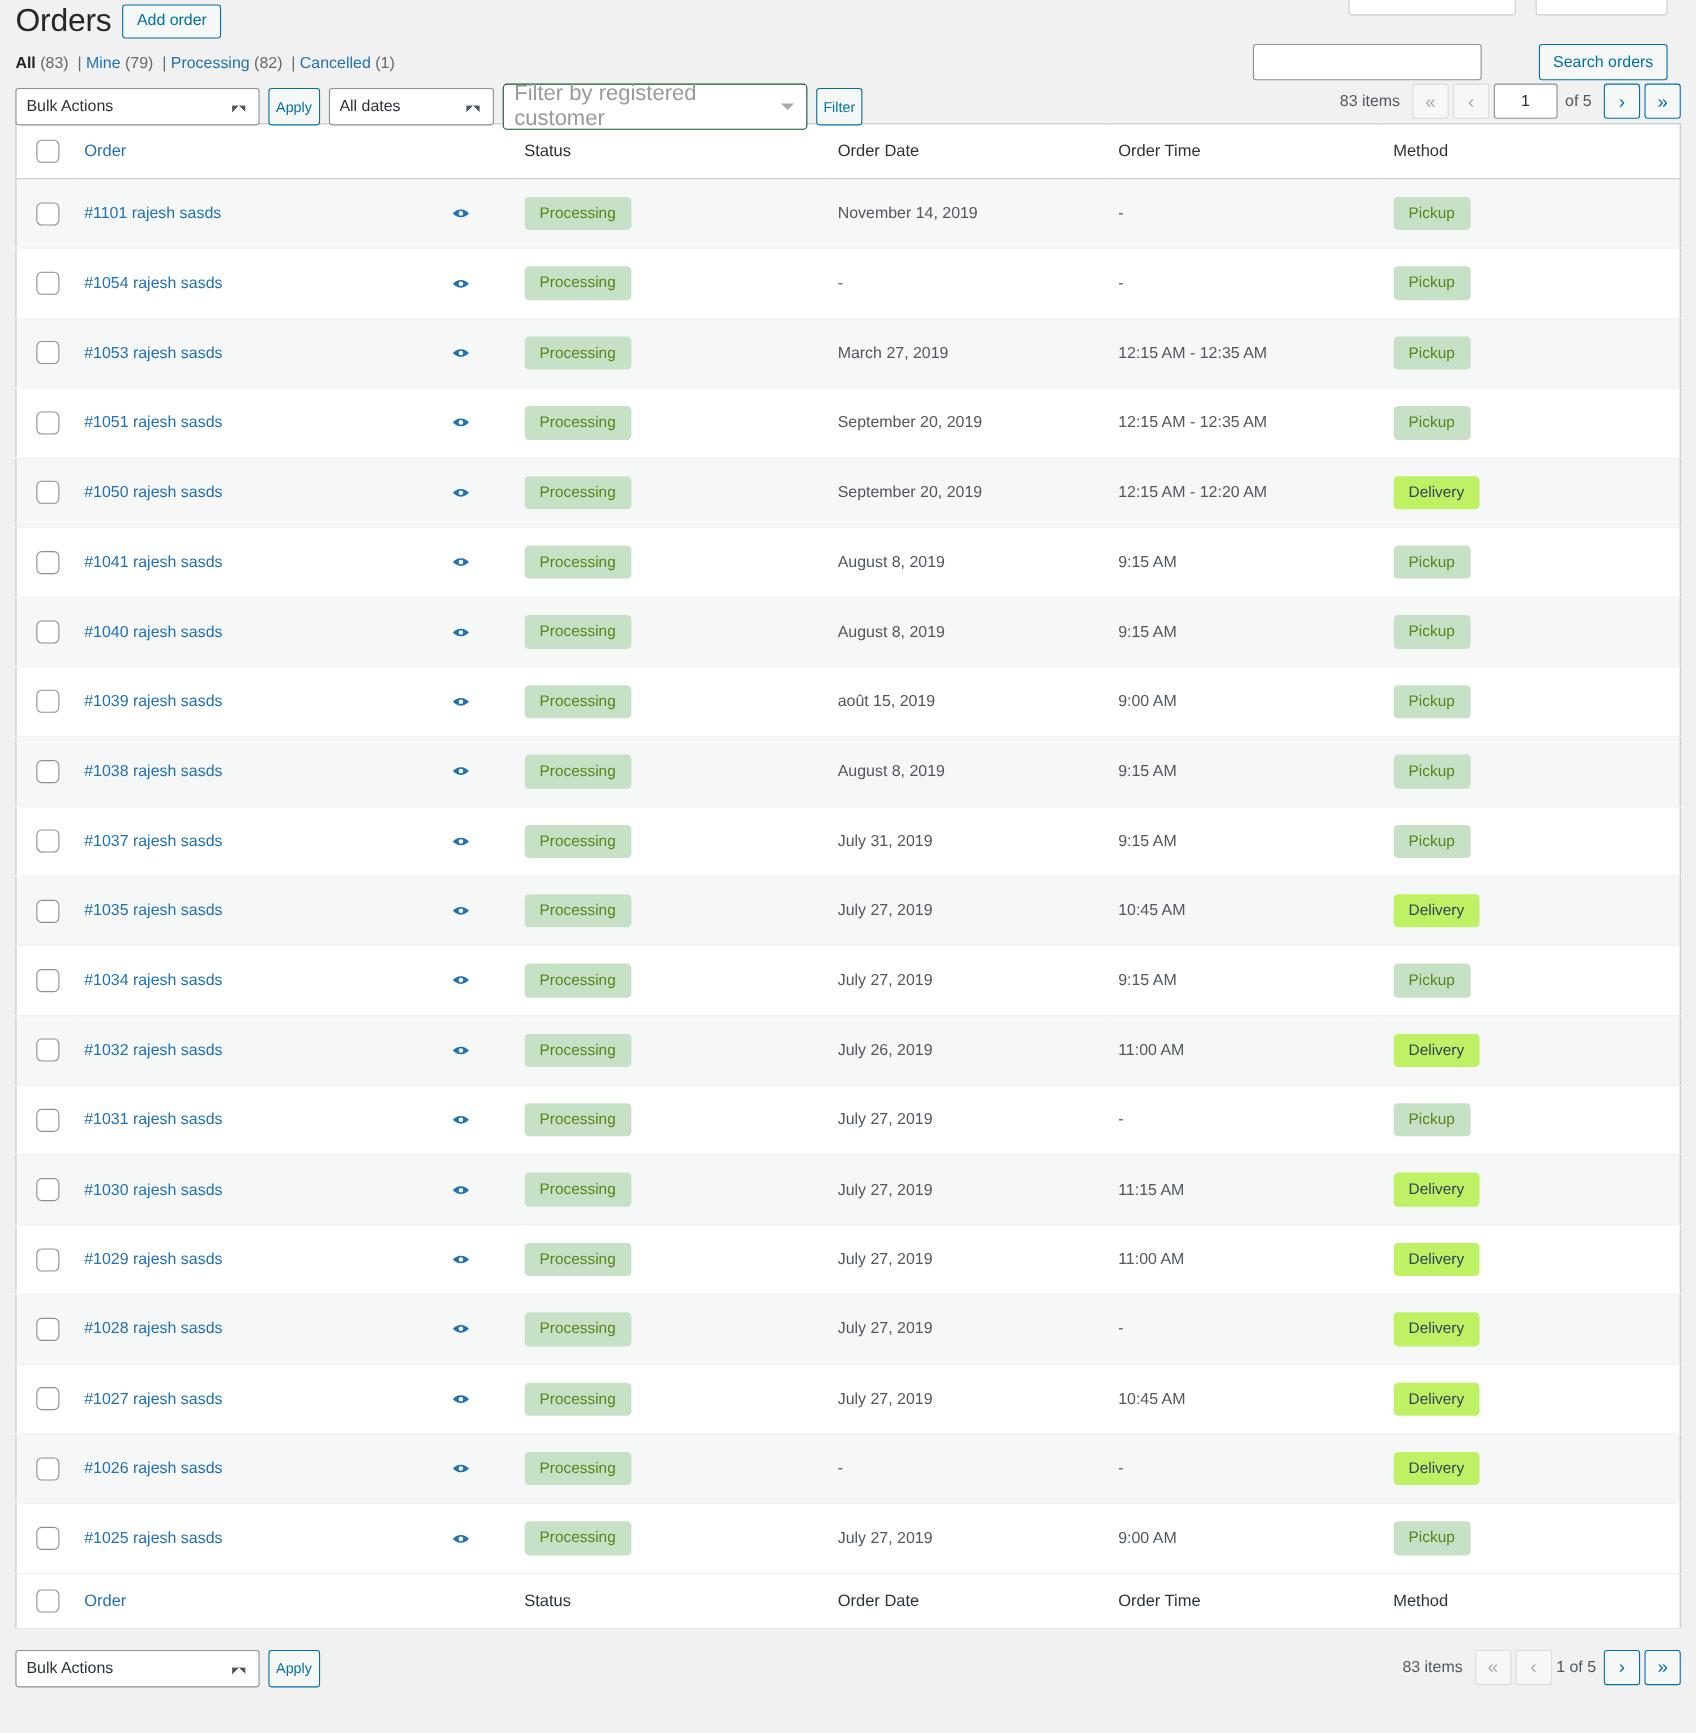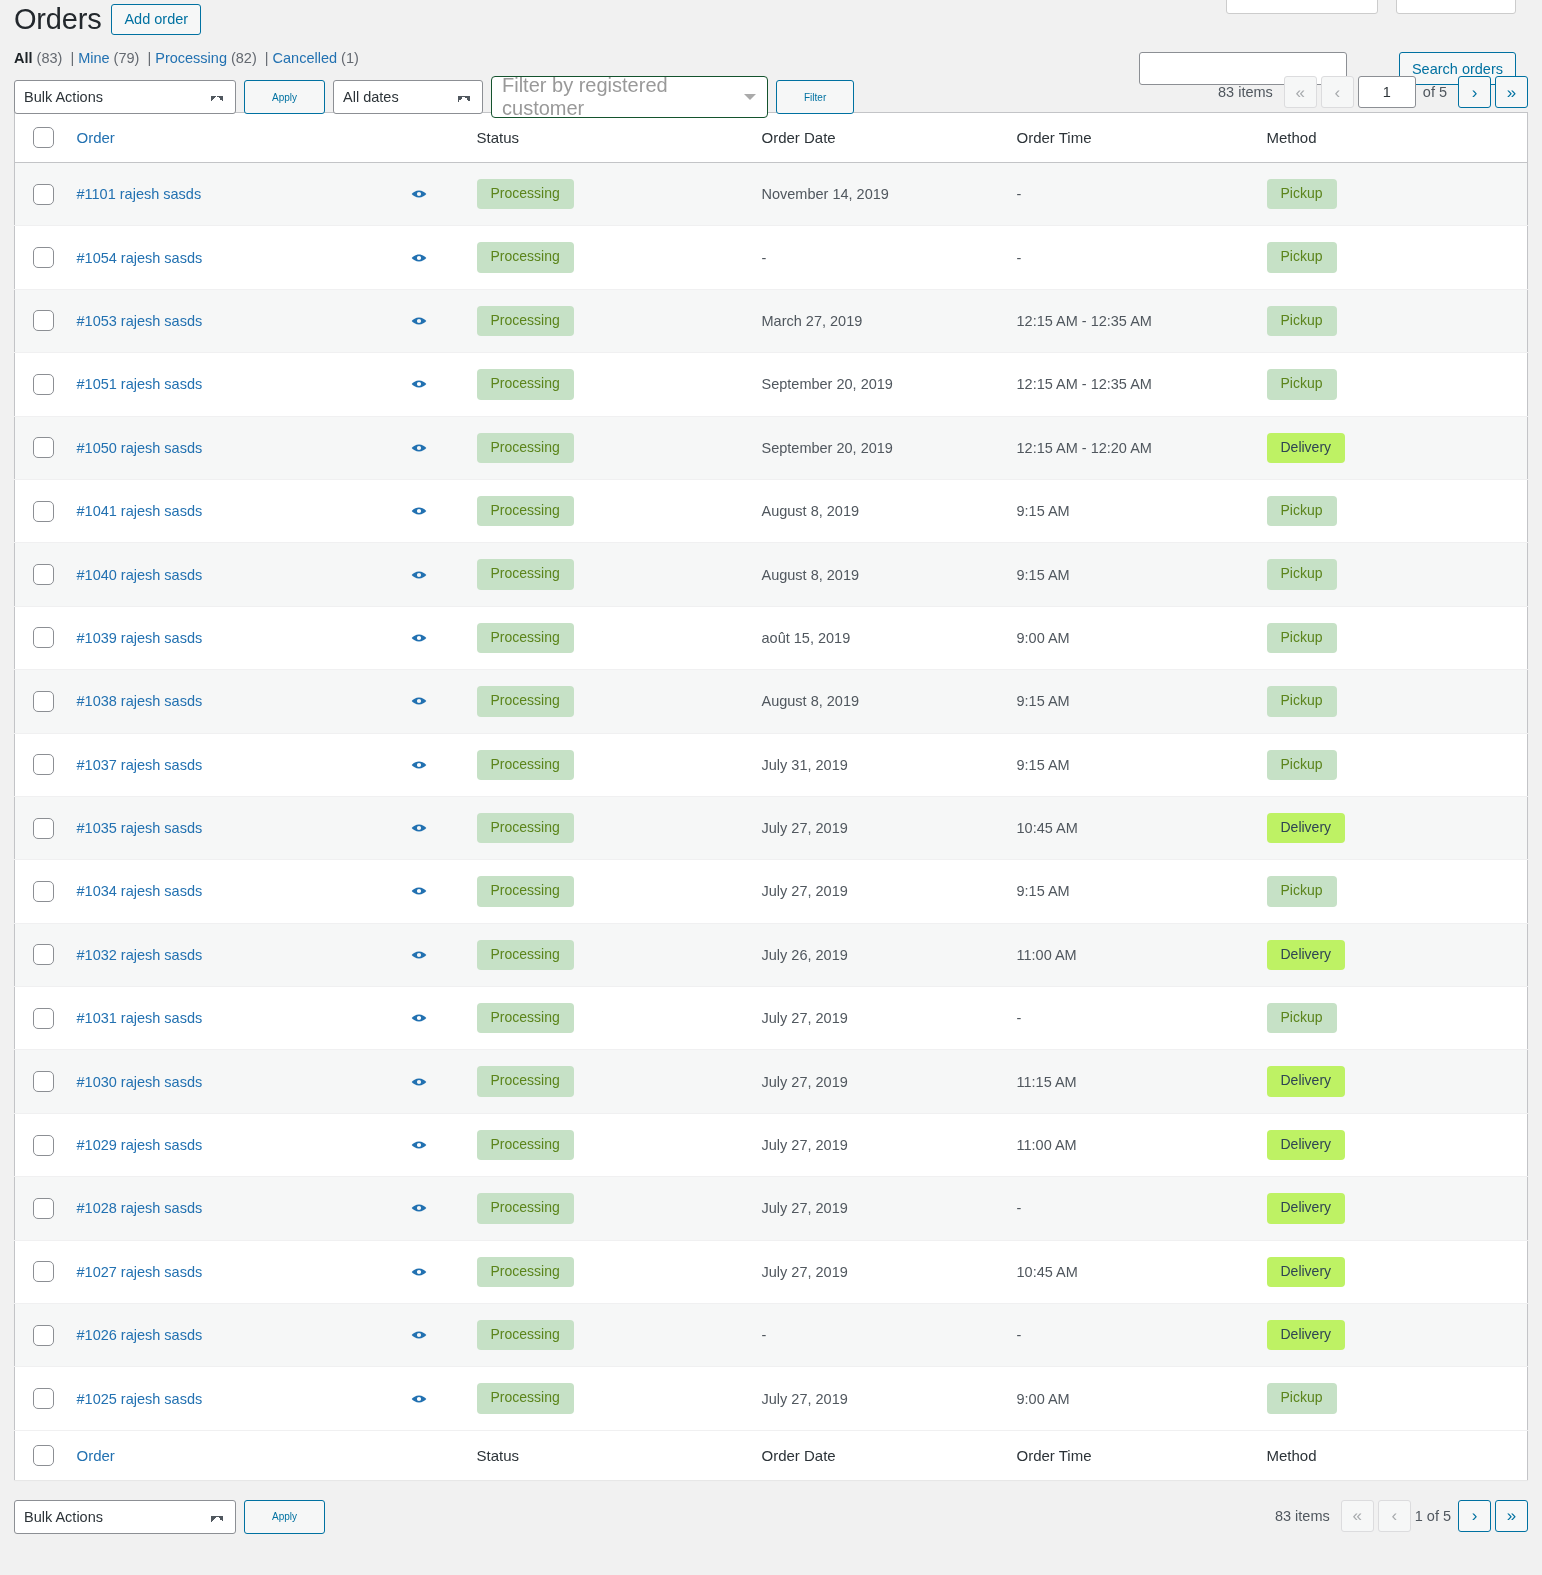--- a/index.html
+++ b/index.html
@@ -49,21 +49,21 @@
     font-size: 14.5px; color: #646970; margin: 0;
     white-space: nowrap;
   }
   .subsubsub a { text-decoration: none; color: #2271b1; }
   .subsubsub a.current { color: #1d2327; font-weight: 700; }
   .subsubsub .count { color: #646970; }
   .subsubsub .sep { color: #646970; margin: 0 4px; }
 
   
   .search-box {
-    position: absolute; right: 26px; top: 52px;
+    position: absolute; right: 26px; top: 40px;
     display: flex; align-items: stretch; gap: 48px;
   }
   .search-input {
     width: 208px; height: 33px;
     border: 1px solid #8c8f94; border-radius: 3px;
     background: #fff; padding: 0 8px;
     font-size: 14px; color: #2c3338;
     font-family: "Liberation Sans", sans-serif;
     outline: none;
   }
@@ -99,22 +99,22 @@
     padding: 0 34px 0 9px;
     font-size: 14.5px; color: #2c3338;
     font-family: "Liberation Sans", sans-serif;
     -webkit-appearance: none; appearance: none;
     cursor: pointer;
   }
   select.bulk-select { width: 222px; }
   select.date-select { width: 150px; }
 
   .btn-secondary {
-    height: 34px; padding: 0 27px;
-    font-size: 10px; color: #0071a1;
+    height: 34px; padding: 0 6px;
+    font-size: 13px; color: #0071a1;
     background: #f6f7f7; border: 1px solid #0071a1;
     border-radius: 3px; cursor: pointer;
     font-family: "Liberation Sans", sans-serif;
   }
 
   .select2-fake {
     position: relative;
     width: 277px; height: 42px;
     border: 1px solid #14532d; border-radius: 4px;
     background: #fff;

